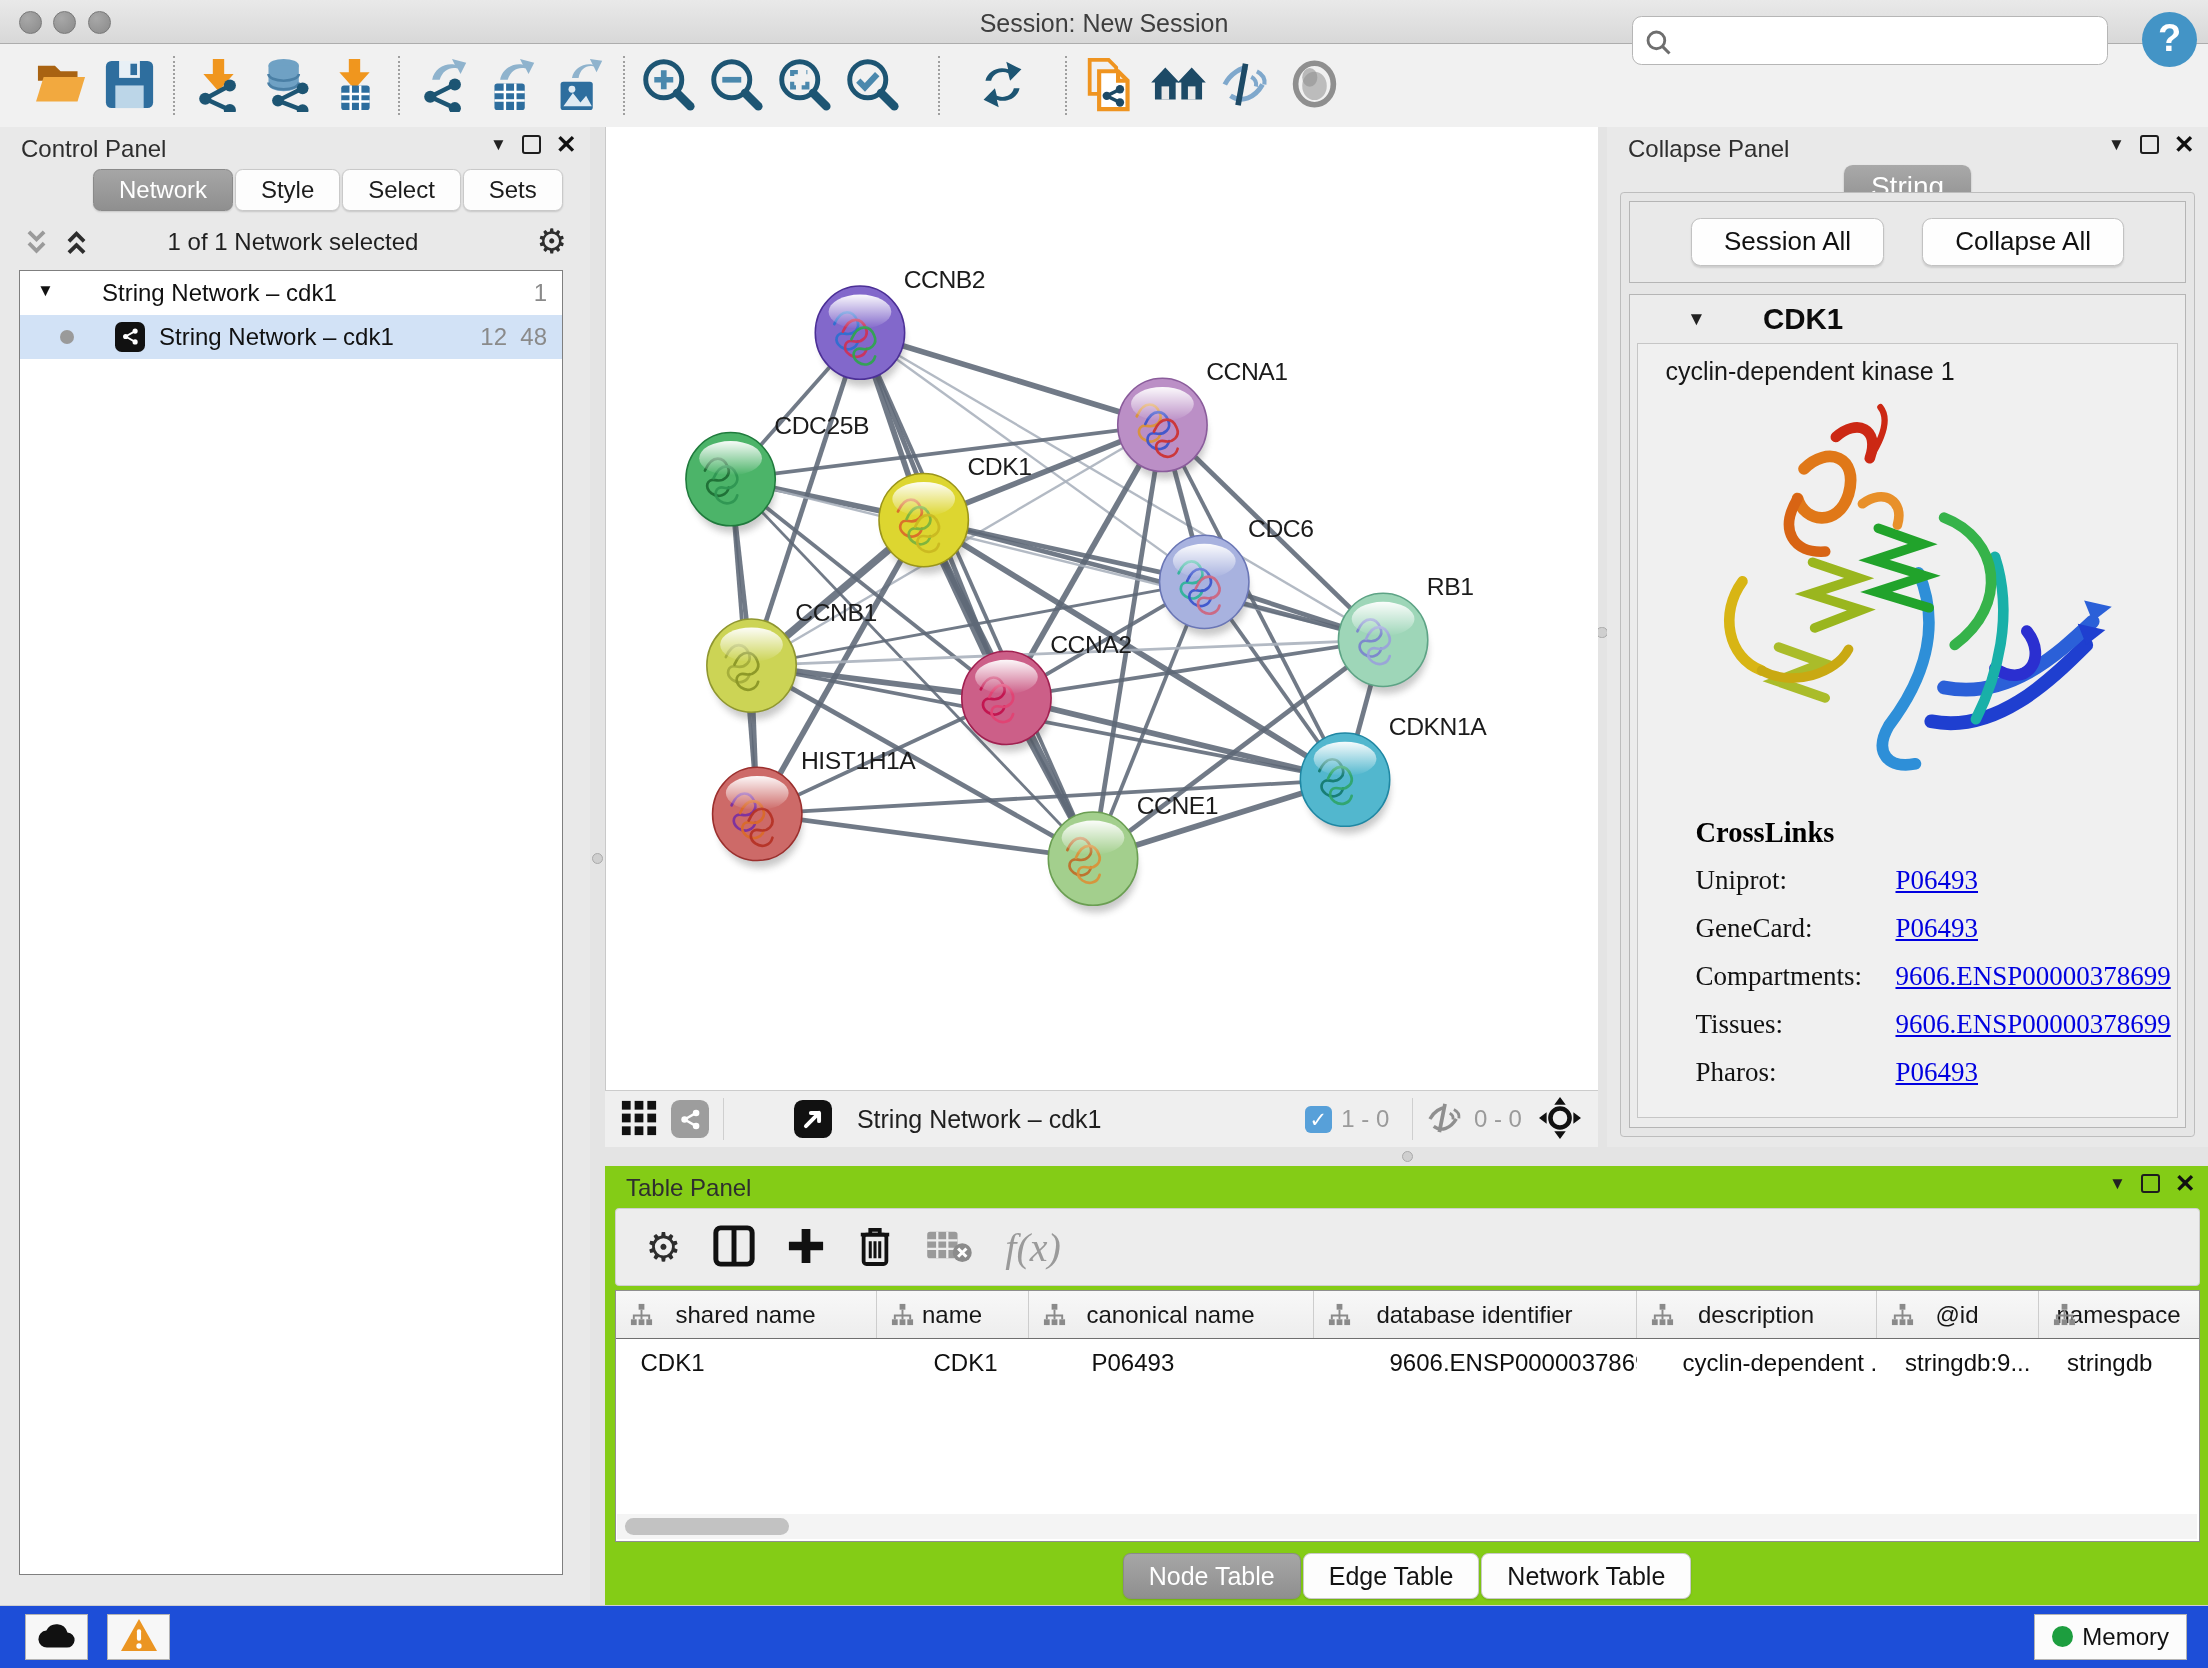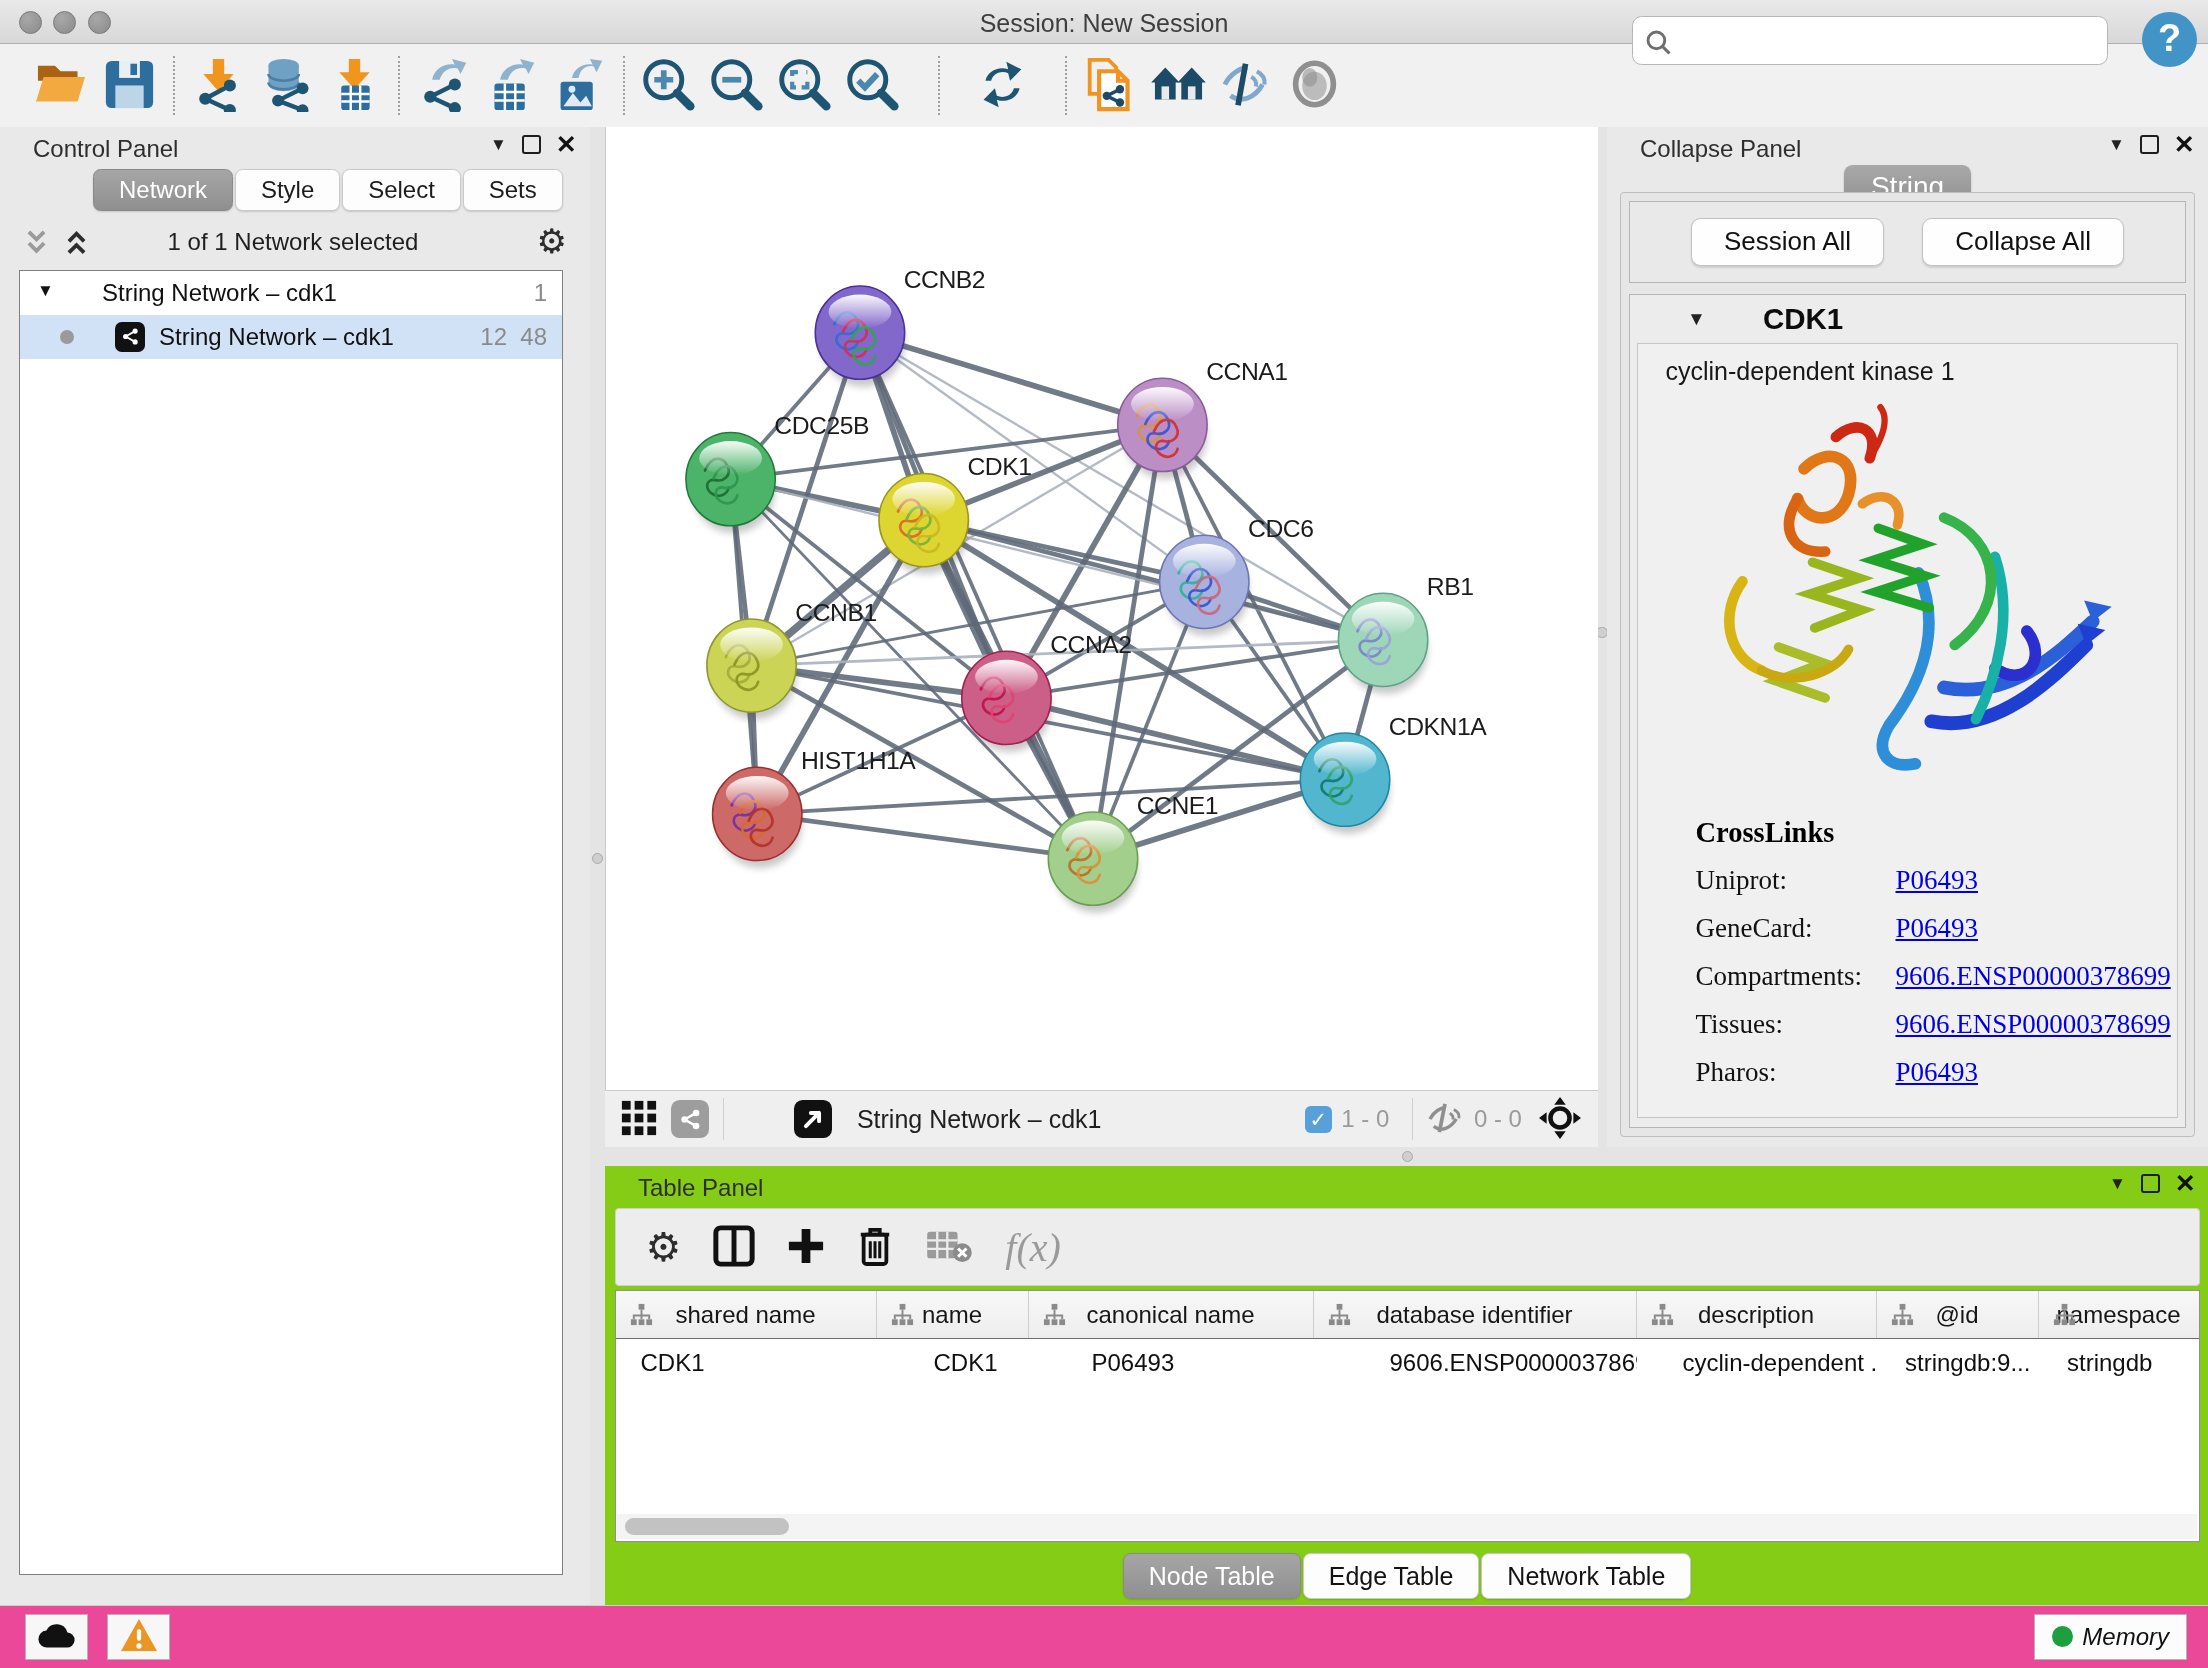--- a/index.html
+++ b/index.html
@@ -21,21 +21,21 @@
   .tb-sep { width:0; height:59px; border-left:2.9px dotted #9f9f9f; margin:0 9.5px; flex:0 0 auto; }
   #toolbar-search { position:absolute; left:1632px; top:16px; width:476px; height:49px;
     border:1.9px solid #b6b6b6; border-radius:9.5px; background:#fff; padding-left:55px;
     font-size:23px; outline:none; }
   #search-glyph { position:absolute; left:1645px; top:28.5px; }
   #help-button { position:absolute; left:2142px; top:12.4px; width:55px; height:55px; border-radius:50%;
     background:#4394c6; color:#fff; font-size:38px; font-weight:bold; text-align:center; line-height:53px; }
 
   
   #control-panel { position:absolute; left:0; top:127px; width:590px; height:1478px; background:#e9e9e9; }
-  .panel-head { position:relative; height:42px;margin-left:12px; }
+  .panel-head { position:relative; height:42px; }
   .panel-title { position:absolute; left:21px; top:7.6px; font-size:24px; color:#2e2e2e; }
   .win-icons { position:absolute; right:13.3px; top:7.6px; display:flex; gap:15px; align-items:center; }
   .wi-collapse { font-size:17px; color:#222; }
   .wi-float { width:19px; height:19px; border:2.9px solid #1d1d1d; border-radius:2.9px; }
   .wi-close { font-size:25px; font-weight:bold; color:#111; line-height:19px; }
 
   .seg-tabs { position:absolute; left:93px; top:42px; display:flex; }
   .seg-tab { height:42px; padding:0 25px; background:#fdfdfd; border:1px solid #c9c9c9;
     border-radius:7.6px; margin-right:1.9px; font-size:24px; line-height:40px; color:#1c1c1c;
     box-shadow:0 1px 1.9px rgba(0,0,0,.15); }
@@ -125,21 +125,21 @@
   .td { font-size:24px; color:#101010; padding:9.5px 0 0 25px; flex:0 0 auto; white-space:nowrap; overflow:hidden; }
   #tp-hscroll { position:absolute; left:1.9px; right:1.9px; bottom:1.9px; height:25px; background:#f4f4f4; }
   #tp-thumb { position:absolute; left:7.6px; top:3.8px; width:164px; height:17px; background:#c2c2c2; border-radius:8.6px; }
   #tp-tabs { position:absolute; left:0; right:0; bottom:5.7px; text-align:center; }
   .tp-tab { display:inline-block; font-size:25px; padding:7.6px 25px; background:#fdfdfd;
     border:1px solid #c9c9c9; border-radius:7.6px; margin:0 1px; color:#131313; box-shadow:0 1px 1.9px rgba(0,0,0,.15); }
   .tp-tab.active { background:linear-gradient(#a6a6a6,#8f8f8f); color:#fff; border-color:#8a8a8a; }
 
   
   #statusbar { position:absolute; left:0; top:1605px; width:2208px; height:63px;
-    background:#ec4899; border-top:1px solid #cfcfcf;font-style:italic; }
+    background:#1d4ed8; border-top:1px solid #cfcfcf; }
   .sb-btn { position:absolute; top:7.6px; width:63px; height:46px; background:#f7f7f7;
     border:1.9px solid #b3b3b3; display:flex; align-items:center; justify-content:center; }
   #memory-button { position:absolute; right:21px; top:7.6px; height:46px; background:#fcfcfc;
     border:1.9px solid #b3b3b3; display:flex; align-items:center; gap:9.5px; padding:0 17px; font-size:24px; color:#111; }
   #memory-dot { width:21px; height:21px; border-radius:50%; background:#1d9e3f; }
 </style>
 </head>
 <body>
 
 <div id="titlebar">

